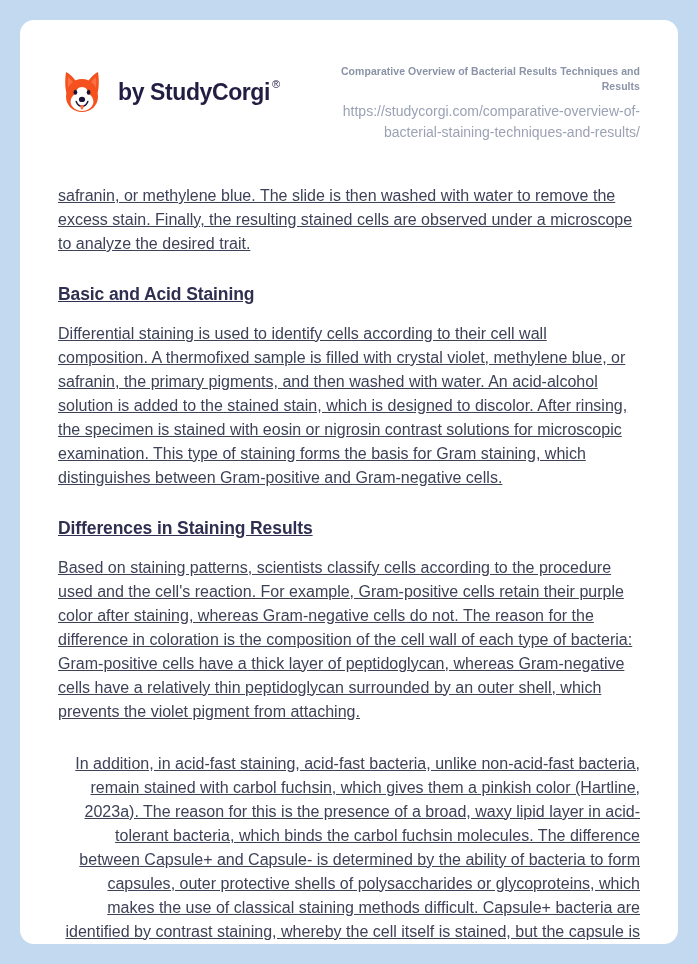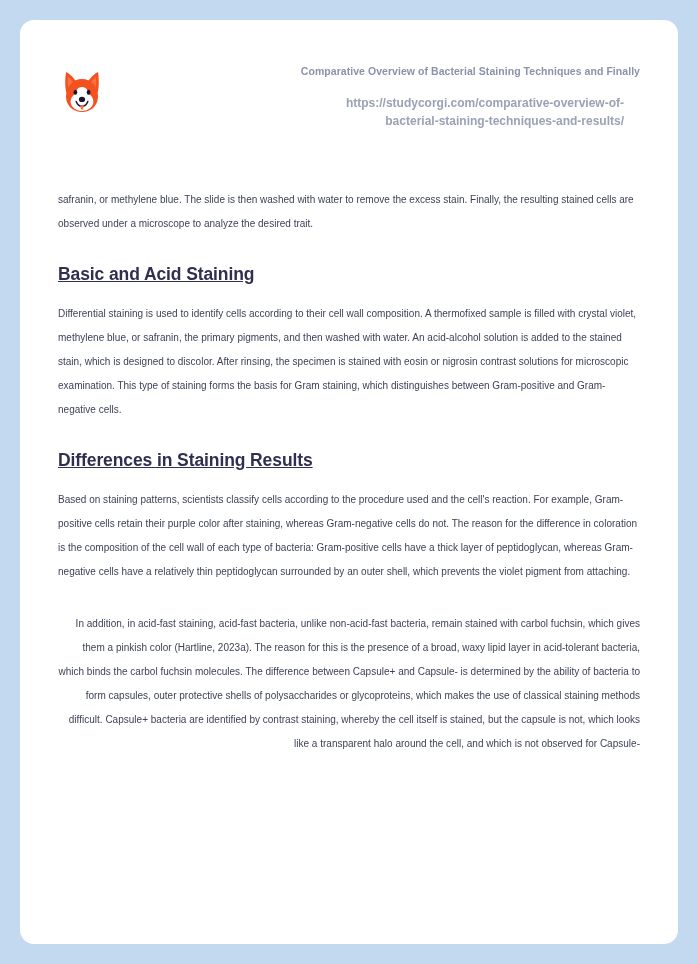--- a/index.html
+++ b/index.html
@@ -67,38 +67,39 @@
   .header-title {
     color: #8b93a7;
     font-size: 10.5px;
     font-weight: bold;
     line-height: 1.45;
     letter-spacing: 0.05px;
     margin: 0 0 7px 0;
   }
   .header-url {
     color: #9aa2b4;
-    font-size: 12px;
-    font-weight: bold;
+    font-size: 14px;
+    font-weight: normal;
     line-height: 1.45;
-    margin: 16px;
+    margin: 0;
     word-break: break-word;
   }
 
   
   .doc-body {
     padding: 0 38px;
     margin-top: 42px;
   }
   .doc-body p {
     color: #3d4257;
-    font-size: 10px;
+    font-size: 16px;
     line-height: 24px;
     margin: 0 0 14px 0;
     letter-spacing: 0.01px;
+    text-decoration: underline;
   }
   .doc-body p.spaced-top {
     margin-top: 28px;
     text-align: right;
   }
   .doc-body h2 {
     color: #2f2f51;
     font-size: 17.5px;
     font-weight: bold;
     line-height: 1.3;
@@ -132,24 +133,28 @@
           <ellipse cx="17.4" cy="24.2" rx="1.85" ry="2.5" fill="#1a1333"></ellipse>
           <ellipse cx="30.6" cy="24.2" rx="1.85" ry="2.5" fill="#1a1333"></ellipse>
 
           <ellipse cx="24" cy="31.4" rx="3.1" ry="2.6" fill="#1a1333"></ellipse>
 
           <path d="M18.2 33.4 C19.4 36.6 21.4 38.2 24 38.2 C26.6 38.2 28.6 36.6 29.8 33.4" fill="none" stroke="#1a1333" stroke-width="1.5" stroke-linecap="round"></path>
 
           <path d="M22.2 37.2 C22.2 37.2 22.4 41.6 24 41.6 C25.6 41.6 25.8 37.2 25.8 37.2 Z" fill="#ff7043"></path>
         </svg>
       </span>
+      <span class="wordmark">
+        <span>by StudyCorgi</span>
+          <span class="reg">®</span>
+      </span>
     </div>
 
     <div class="header-meta">
-      <p class="header-title">Comparative Overview of Bacterial Staining Techniques and Finally</p>
+      <p class="header-title">Comparative Overview of Bacterial Results Techniques and Results</p>
       <p class="header-url">https://studycorgi.com/comparative-overview-of-bacterial-staining-techniques-and-results/</p>
     </div>
 
   </div>
 
   <div class="doc-body">
 
     <p>safranin, or methylene blue. The slide is then washed with water to remove the excess stain. Finally, the resulting stained cells are observed under a microscope to analyze the desired trait.</p>
 
     <div class="section-block">

